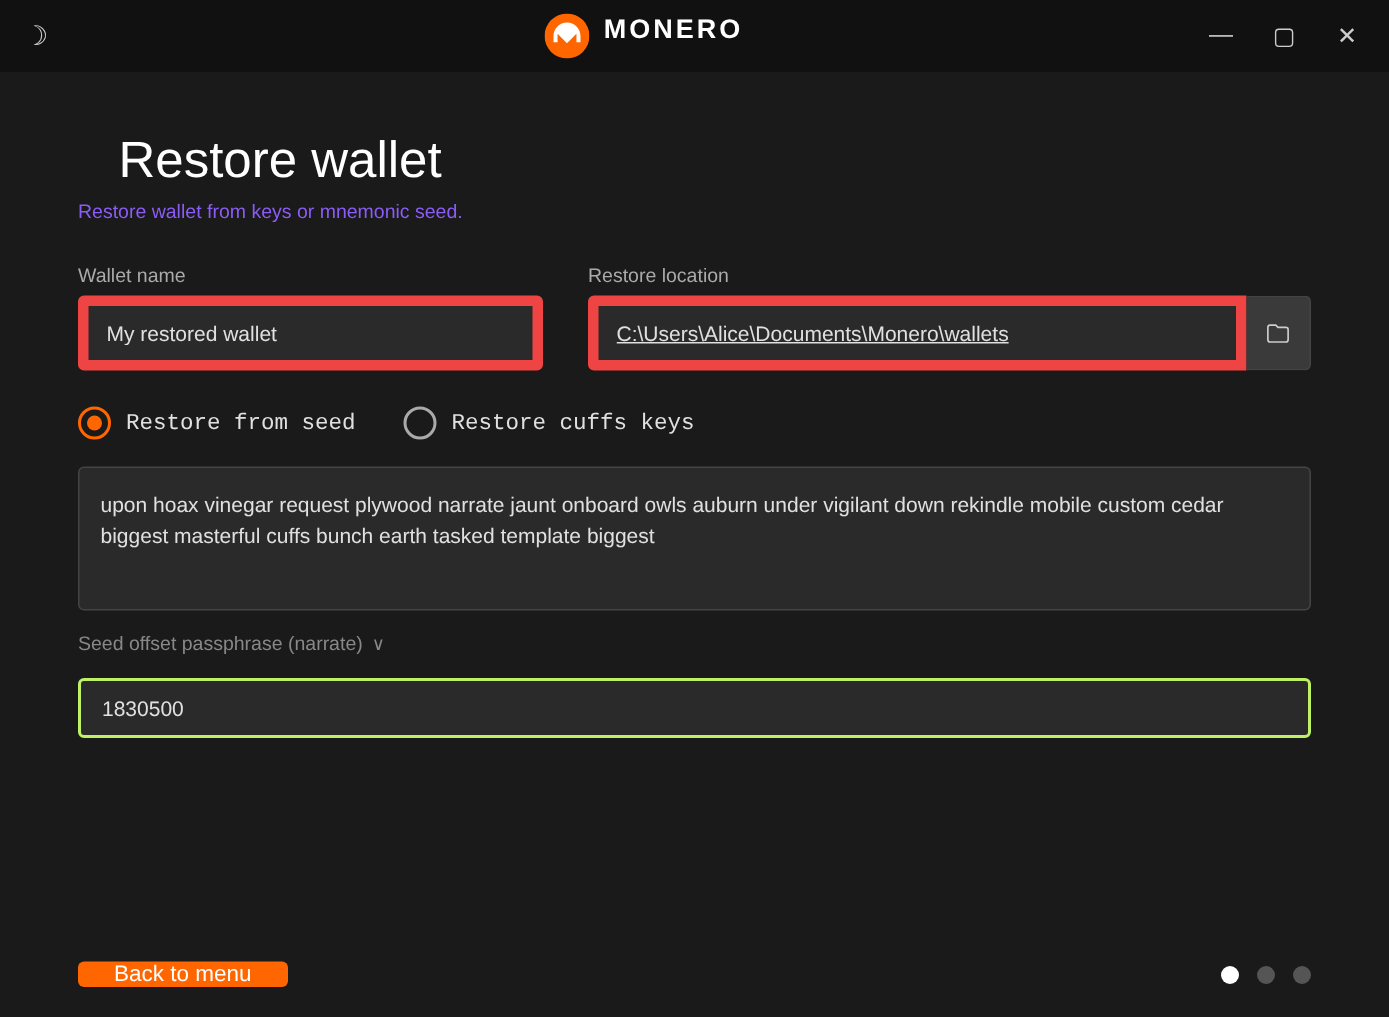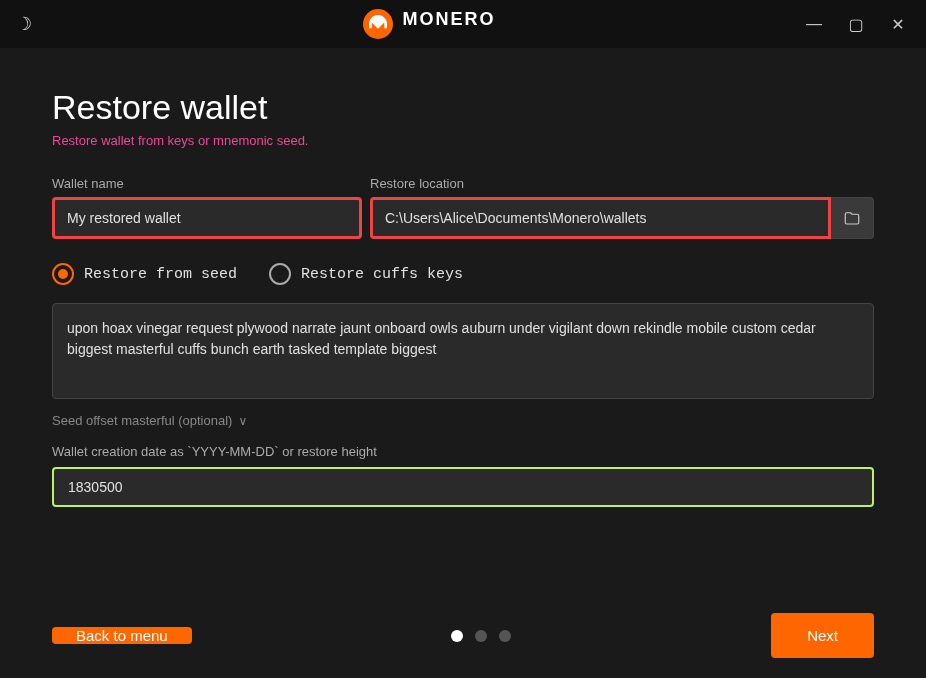--- a/index.html
+++ b/index.html
@@ -74,64 +74,66 @@
       display: flex;
       flex-direction: column;
       overflow: hidden;
     }
 
     .page-title {
       font-size: 34px;
       font-weight: 300;
       color: #ffffff;
       margin-bottom: 6px;
+      margin-left: 27px;
     }
 
     .page-subtitle {
       font-size: 13px;
-      color: #ec4899;
+      color: #8b5cf6;
       margin-bottom: 28px;
     }
 
     
     .form-row {
       display: flex;
-      gap: 8px;
+      gap: 30px;
       margin-bottom: 24px;
       align-items: flex-end;
     }
 
     .form-group {
       display: flex;
       flex-direction: column;
       gap: 6px;
     }
 
     .form-group.wallet-name { flex: 0 0 310px; }
     .form-group.wallet-location { flex: 1; }
 
     .form-label {
       font-size: 13px;
       color: #aaaaaa;
     }
 
     .form-input {
       background: #2a2a2a;
-      border: 3px solid #ef4444;
+      border: 7px solid #ef4444;
       border-radius: 4px;
       color: #e0e0e0;
       font-size: 14px;
       padding: 10px 12px;
       outline: none;
       width: 100%;
     }
 
     .input-with-btn {
       display: flex;
       gap: 0;
+      text-decoration: underline;
     }
 
     .input-with-btn .form-input {
       border-radius: 4px 0 0 4px;
       flex: 1;
     }
 
     .browse-btn {
       background: #3a3a3a;
       border: 1px solid #444444;
@@ -339,30 +341,28 @@
     </div>
     <div class="radio-option">
       <div class="radio-circle"></div>
       <span class="radio-label">Restore cuffs keys</span>
     </div>
   </div>
 
   <textarea class="seed-textarea" style="">upon hoax vinegar request plywood narrate jaunt onboard owls auburn under vigilant down rekindle mobile custom cedar biggest masterful cuffs bunch earth tasked template biggest</textarea>
 
   <div class="seed-offset-row">
-    <span class="seed-offset-label">Seed offset masterful (optional)</span>
+    <span class="seed-offset-label">Seed offset passphrase (narrate)</span>
     <span class="chevron-down">∨</span>
   </div>
 
-  <p class="creation-date-label">Wallet creation date as `YYYY-MM-DD` or restore height</p>
   <input type="text" class="creation-date-input" value="1830500" style="">
 
 </div>
 
 <div class="footer">
   <button class="back-btn">Back to menu</button>
   <div class="pagination-dots">
     <div class="dot active"></div>
     <div class="dot inactive"></div>
     <div class="dot inactive"></div>
   </div>
-  <button class="next-btn">Next</button>
 </div>
 
 </body></html>

